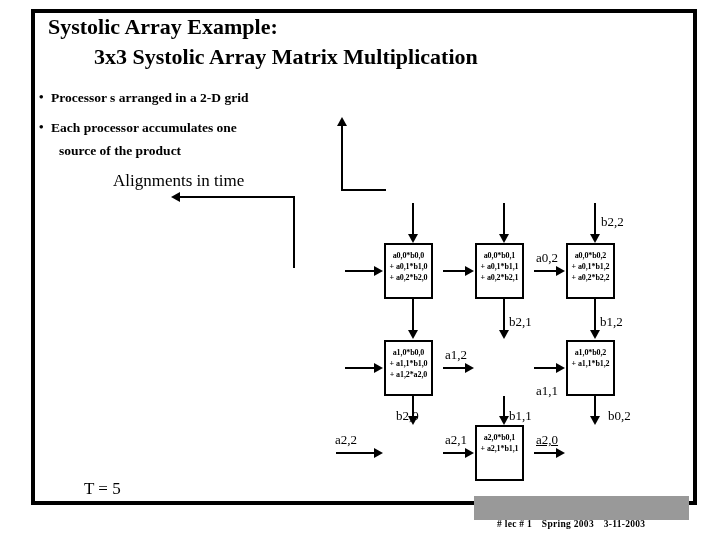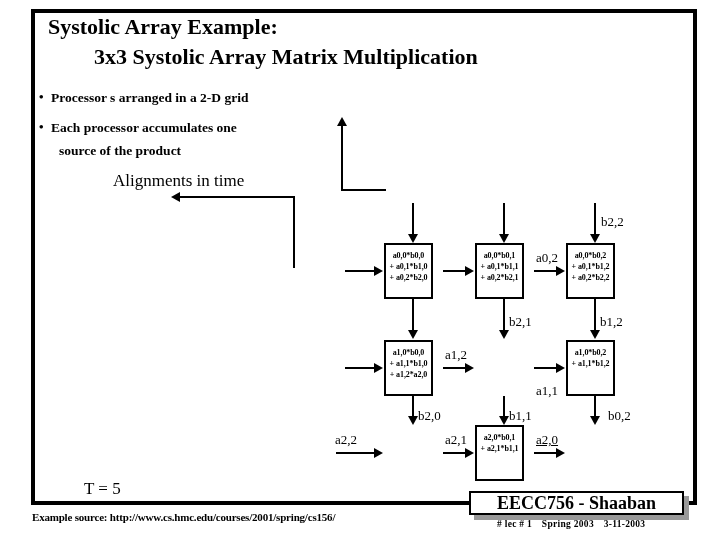--- a/index.html
+++ b/index.html
@@ -224,43 +224,41 @@
   <div class="slabel" style="left:536px; top:347px;margin-top:36px;">a1,1</div>
 
   <div>
     <div class="vline" style="left:412px; top:396px; height:21px;"></div>
     <div class="arrow-down" style="left:408px; top:416px;"></div>
     <div class="vline" style="left:503px; top:396px; height:21px;"></div>
     <div class="arrow-down" style="left:499px; top:416px;"></div>
     <div class="vline" style="left:594px; top:396px; height:21px;"></div>
     <div class="arrow-down" style="left:590px; top:416px;"></div>
   </div>
-  <div class="slabel" style="left:418px; top:408px;">b2,0</div>
+  <div class="slabel" style="left:396px; top:408px;">b2,0</div>
   <div class="slabel" style="left:509px; top:408px;">b1,1</div>
   <div class="slabel" style="left:600px; top:408px;margin-left:8px;">b0,2</div>
 
   <div class="pe" style="left:475px; top:425px;">
     <span class="ln">a2,0*b0,1</span>
     <span class="ln">+ a2,1*b1,1</span>
   </div>
 
   <div>
     <div class="hline" style="left:443px; top:452px; width:23px;"></div>
     <div class="arrow-right" style="left:465px; top:448px;"></div>
     <div class="hline" style="left:534px; top:452px; width:23px;"></div>
     <div class="arrow-right" style="left:556px; top:448px;"></div>
   </div>
   <div class="slabel" style="left:445px; top:432px;">a2,1</div>
   <div class="slabel" style="left:536px; top:432px;text-decoration:underline;">a2,0</div>
 
   <div class="tlabel">T = 5</div>
 
-  <div class="source">Example source:  http://www.cs.hmc.edu/courses/2001/spring/cs156/</div>
 
   <div class="badge-shadow"></div>
-  <div class="badge">EECC756 - Shaaban</div>
   <div class="footer-meta">
     <span>#  lec # 1</span>
     <span>Spring 2003</span>
     <span>3-11-2003</span>
   </div>
 
 </div>
 
 </body></html>

